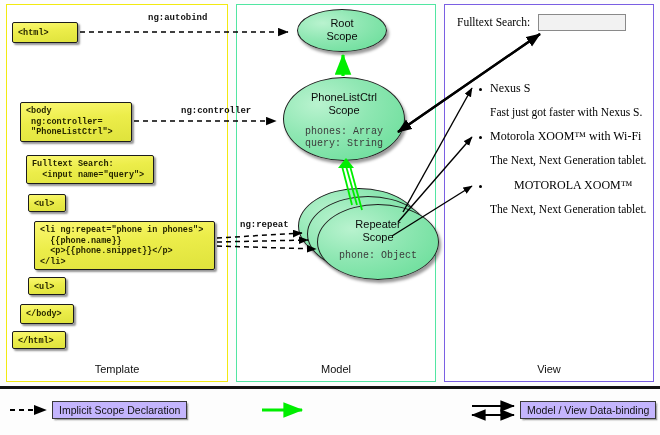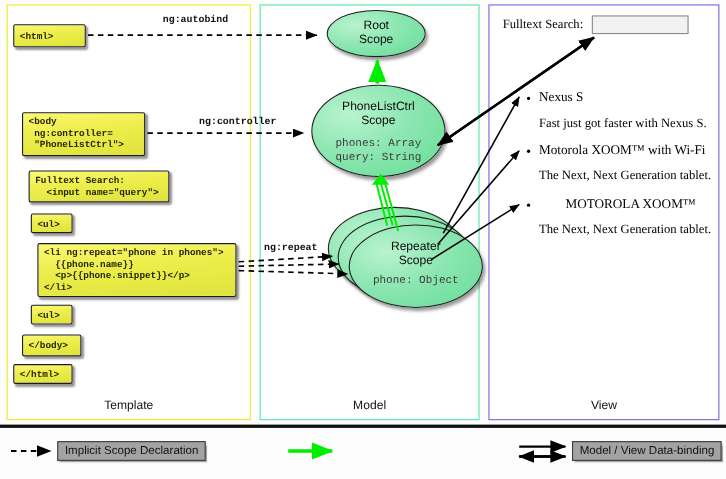--- a/index.html
+++ b/index.html
@@ -129,21 +129,21 @@
 
   
   #legend {
     position: absolute;
     left: 0; top: 390px;
     width: 660px; height: 45px;
   }
   .legend-chip {
     position: absolute;
     border: 1.5px solid #3a3a3a;
-    background: #a3a3a3;
+    background: #c4b5fd;
     box-shadow: 1.5px 1.5px 1.5px rgba(0,0,0,0.35);
     font-family: "Liberation Sans", sans-serif;
     font-size: 10.5px;
     color: #111;
     padding: 2px 6px;
     white-space: nowrap;
     box-sizing: border-box;
   }
 
   svg.overlay {

